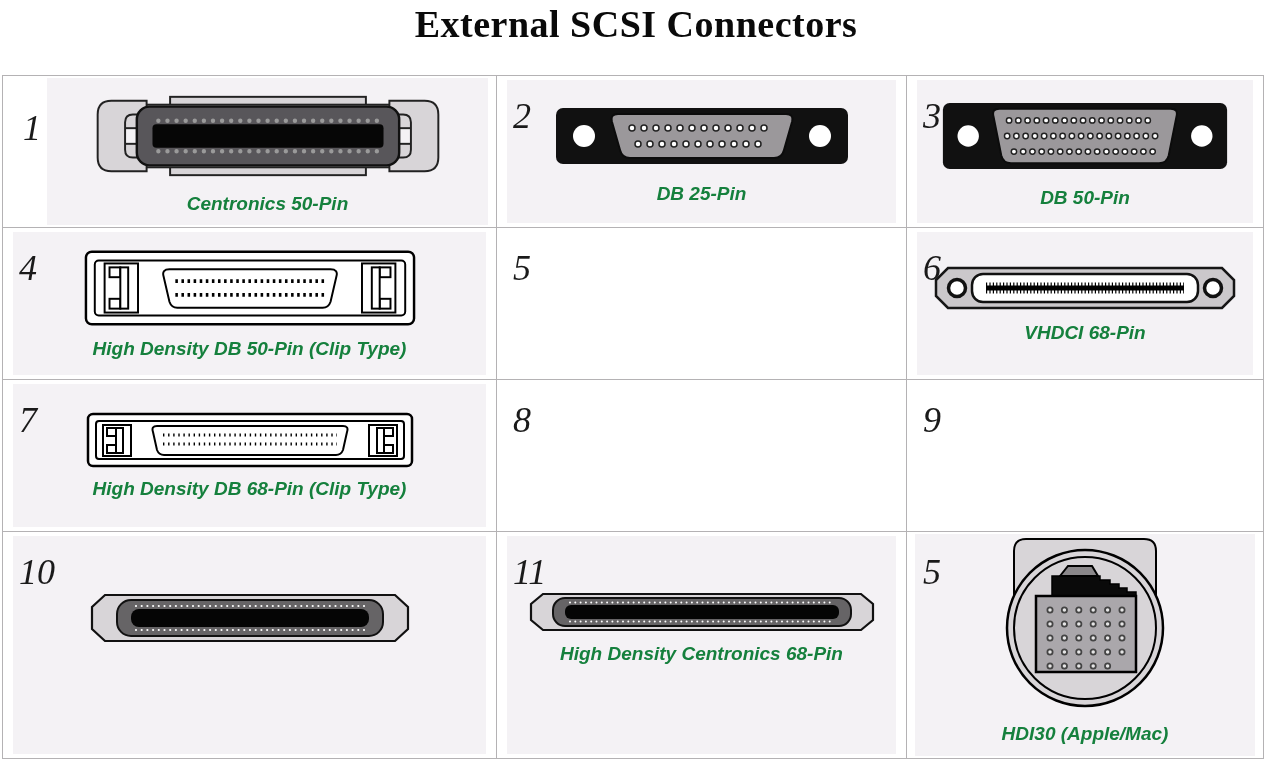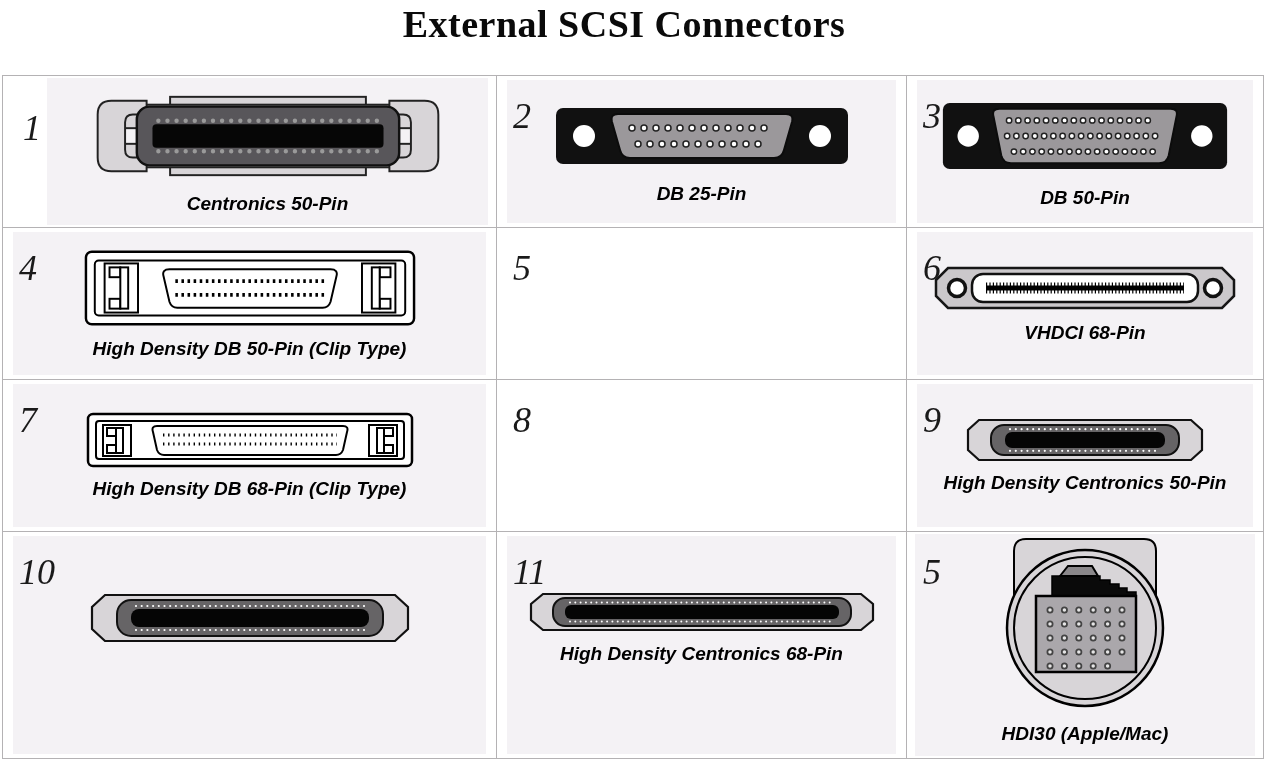--- a/index.html
+++ b/index.html
@@ -1,40 +1,40 @@
 <!DOCTYPE html>
 <html style="--line: #b4b2b4; --panel: #f4f2f5; --shell: #d8d5d8; --dark: #58565a; --dark2: #666466; --dbgray: #9b989b; --blackbody: #111111; --hdi-block: #aaa7ab;"><head>
 <meta charset="utf-8">
 <style>
   html,body{margin:0;padding:0;background:#ffffff;}
   body{width:1268px;height:763px;position:relative;overflow:hidden;
        font-family:"Liberation Sans", sans-serif;}
   .title{position:absolute;top:2px;left:0;width:1248px;text-align:center;
          font-family:"Liberation Serif", serif;font-weight:bold;
-         font-size:38px;color:#0a0a0a;letter-spacing:0.5px;}
+         font-size:38px;color:#0a0a0a;letter-spacing:0.5px;padding-left:12px;}
   .grid{position:absolute;top:75px;left:2px;
         display:grid;
         grid-template-columns:494px 410px 356px;
         grid-template-rows:152px 152px 152px 226px;
         border:1px solid var(--line);}
   .cell{position:relative;border-right:1px solid var(--line);
         border-bottom:1px solid var(--line);background:#ffffff;}
   .cell.lastcol{border-right:none;}
   .cell.lastrow{border-bottom:none;}
   .num{position:absolute;left:16px;top:22px;
        font-family:"Liberation Serif", serif;font-style:italic;
        font-size:36px;line-height:1;color:#1a1a1a;z-index:3;}
   .cell.c1 .num{top:34px;left:20px;}
   .panel{position:absolute;inset:4px 10px 4px 10px;background:var(--panel);
          display:flex;flex-direction:column;align-items:center;
          justify-content:center;gap:9px;}
   .cell.c1 .panel{inset:2px 8px 2px 44px;}
   .row4a .panel{justify-content:flex-start;padding-top:56px;gap:11px;}
   .c12 .panel{justify-content:flex-start;padding-top:2px;inset:2px 8px 2px 8px;}
-  .label{font-weight:bold;font-style:italic;font-size:19px;color:#000000;
+  .label{font-weight:bold;font-style:italic;font-size:19px;color:#15803d;
          white-space:nowrap;}
   svg{display:block;}
 </style>
 </head>
 <body>
 
 <div class="title">External SCSI Connectors</div>
 
 <div class="grid">
 
@@ -163,30 +163,20 @@
       <div class="label">High Density DB 68-Pin (Clip Type)</div>
     </div>
   </div>
 
   <div class="cell">
     <div class="num">8</div>
   </div>
 
   <div class="cell lastcol">
     <div class="num">9</div>
-    <div class="panel">
-      <svg width="240" height="46" viewBox="0 0 240 46">
-        <path d="M14,3 H226 L237,13 V33 L226,43 H14 L3,33 V13 Z" fill="var(--shell)" stroke="#111" stroke-width="2.2"></path>
-        <rect x="26" y="8" width="188" height="30" rx="13" fill="var(--dark2)" stroke="#111" stroke-width="2"></rect>
-        <rect x="40" y="15" width="160" height="16" rx="7" fill="#050505"></rect>
-        <line x1="45" y1="12.2" x2="195" y2="12.2" stroke="#fff" stroke-width="2.2" stroke-linecap="round" stroke-dasharray="0 5.8"></line>
-        <line x1="45" y1="33.8" x2="195" y2="33.8" stroke="#fff" stroke-width="2.2" stroke-linecap="round" stroke-dasharray="0 5.8"></line>
-      </svg>
-      <div class="label">High Density Centronics 50-Pin</div>
-    </div>
   </div>
 
   <div class="cell lastrow row4a">
     <div class="num">10</div>
     <div class="panel">
       <svg width="322" height="52" viewBox="0 0 322 52">
         <path d="M16,3 H306 L319,15 V37 L306,49 H16 L3,37 V15 Z" fill="var(--shell)" stroke="#111" stroke-width="2.2"></path>
         <rect x="28" y="8" width="266" height="36" rx="14" fill="var(--dark2)" stroke="#111" stroke-width="2"></rect>
         <rect x="42" y="17" width="238" height="18" rx="8" fill="#050505"></rect>
         <line x1="47" y1="14" x2="275" y2="14" stroke="#fff" stroke-width="2.2" stroke-linecap="round" stroke-dasharray="0 5.7"></line>

